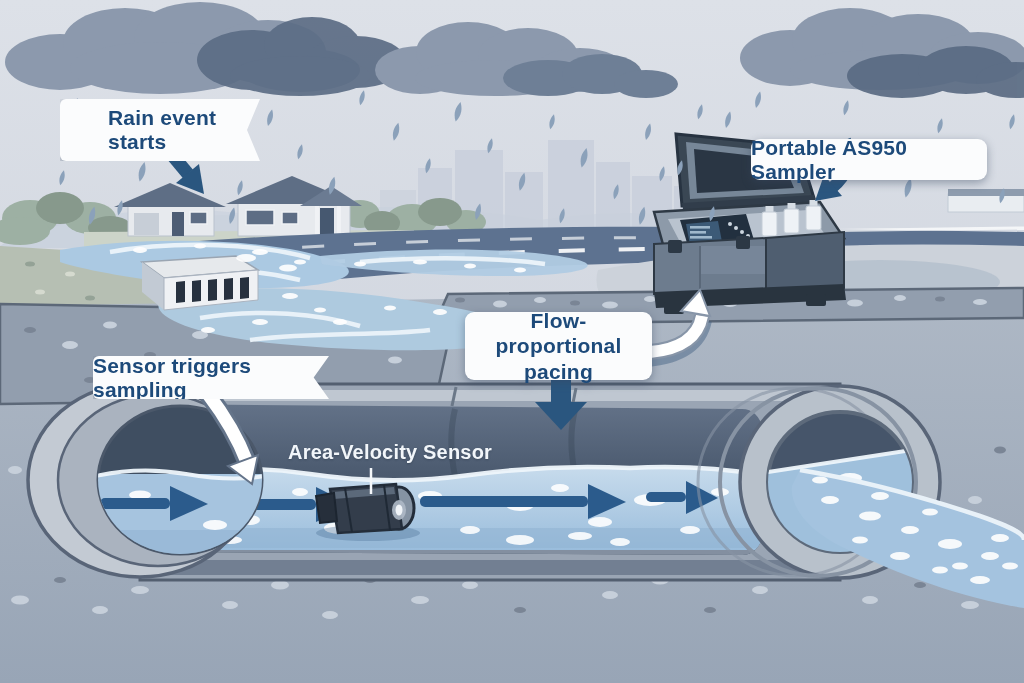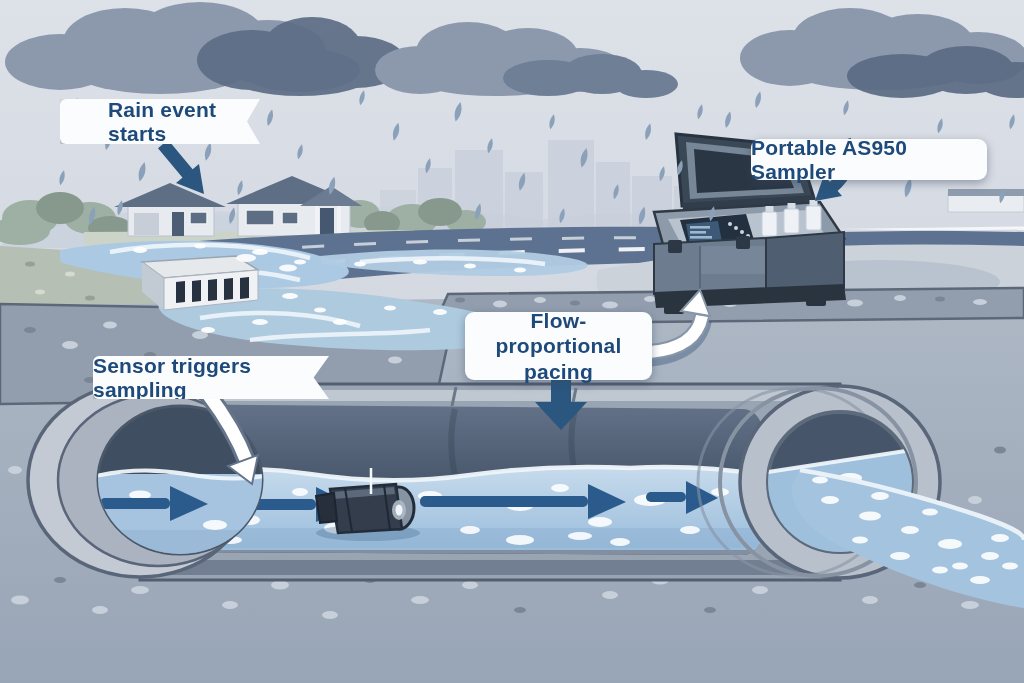--- a/index.html
+++ b/index.html
@@ -6,21 +6,21 @@
   .scene{position:relative;width:1024px;height:683px;overflow:hidden;
          font-family:"Liberation Sans",sans-serif;}
   .scene svg{position:absolute;left:0;top:0;}
   .lbl{position:absolute;display:flex;align-items:center;justify-content:center;
        font-weight:bold;font-size:21px;color:#1d4a7a;background:#fbfcfd;
        filter:drop-shadow(0 3px 5px rgba(55,70,95,.45));box-sizing:border-box;
        letter-spacing:.2px;}
   .ribbon{clip-path:polygon(0 0,100% 0,93.5% 50%,100% 100%,0 100%);
           border-radius:6px 0 0 6px;padding-right:16px;}
   .rounded{border-radius:9px;}
-  #lbl-rain{left:60px;top:99px;width:200px;height:45px;padding-left:48px;}
+  #lbl-rain{left:60px;top:99px;width:200px;height:62px;padding-left:48px;}
   #lbl-sampler{left:751px;top:99px;width:236px;height:41px;margin-top:40px;}
   #lbl-sensor{left:93px;top:356px;width:236px;height:43px;}
   #lbl-pacing{left:465px;top:312px;width:187px;height:68px;text-align:center;line-height:1.22;padding:0 8px;}
   #lbl-av{left:288px;top:441px;background:transparent;filter:none;color:#f2f6fa;
           font-size:20px;text-shadow:0 1px 2px rgba(30,42,58,.35);}
 </style>
 </head>
 <body>
 
 <div class="scene">
@@ -514,13 +514,14 @@
   <path d="M650,352 Q696,348 702,316" stroke="#8795a8" stroke-width="16" fill="none"></path>
   <path d="M650,352 Q696,348 702,316" stroke="#ffffff" stroke-width="12" fill="none"></path>
   <polygon points="700,290 710,316 681,311" fill="#ffffff" stroke="#8795a8" stroke-width="2"></polygon>
 </g>
 </svg>
 
 <div class="lbl ribbon" id="lbl-rain">Rain event starts</div>
 <div class="lbl rounded" id="lbl-sampler">Portable AS950 Sampler</div>
 <div class="lbl ribbon" id="lbl-sensor">Sensor triggers sampling</div>
 <div class="lbl rounded" id="lbl-pacing">Flow-proportional pacing</div>
+<div class="lbl" id="lbl-av">Area-Velocity Sensor</div>
 </div>
 
 </body></html>

